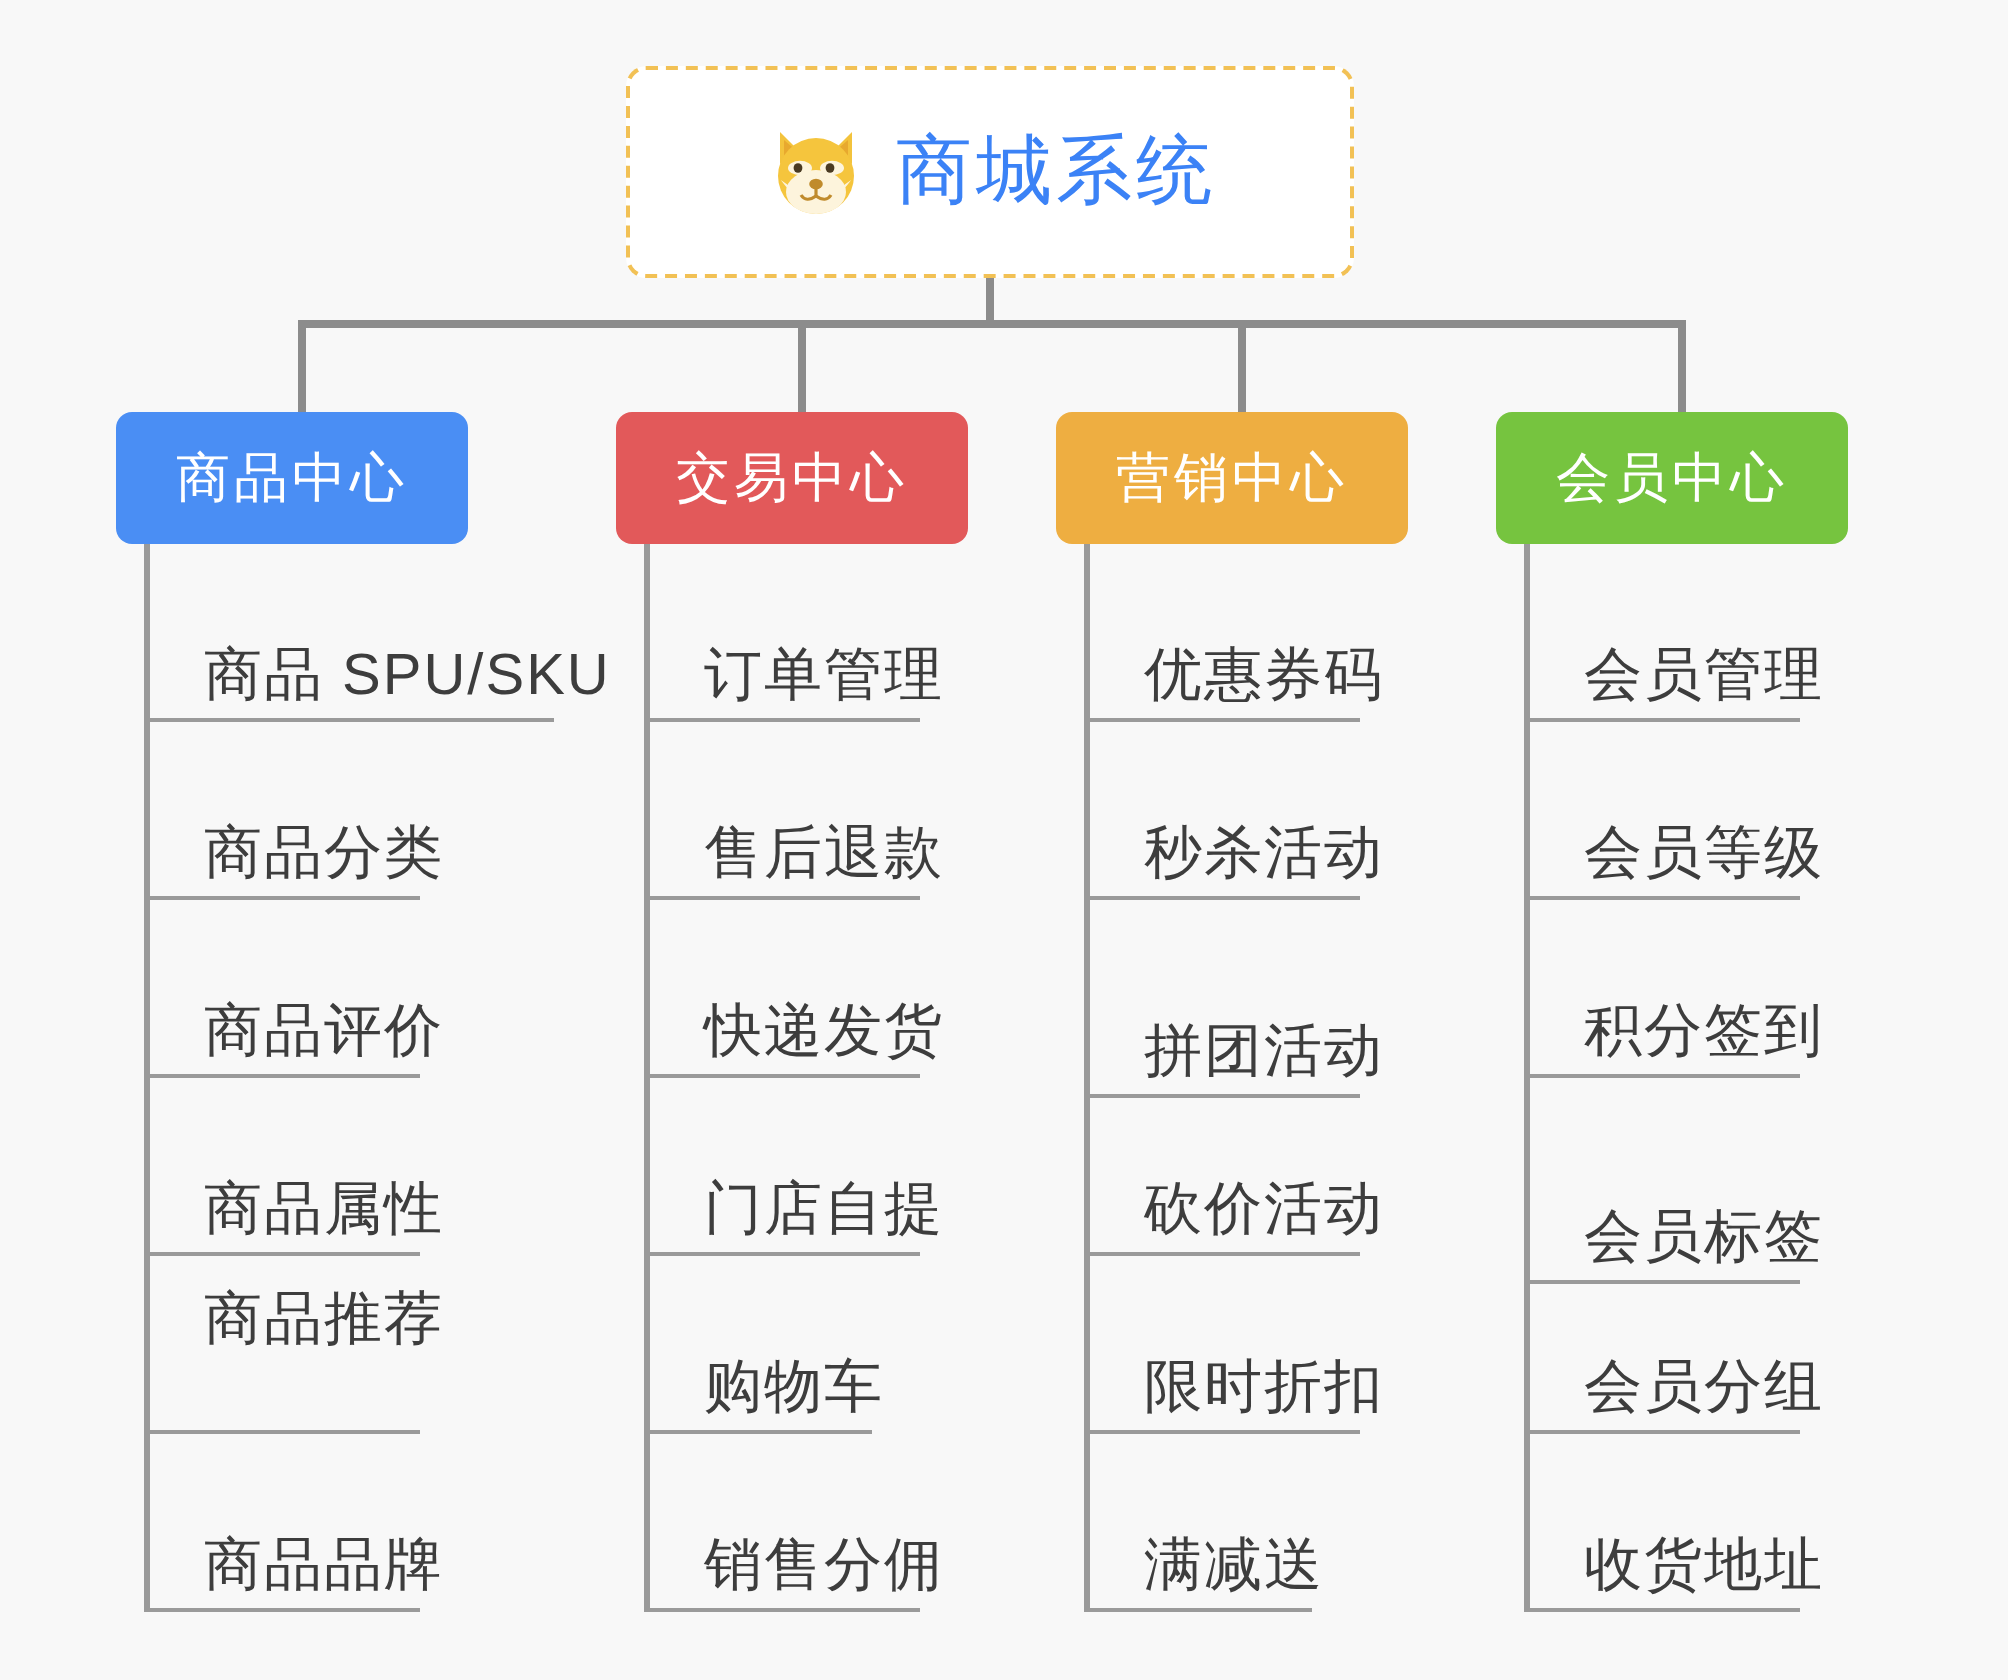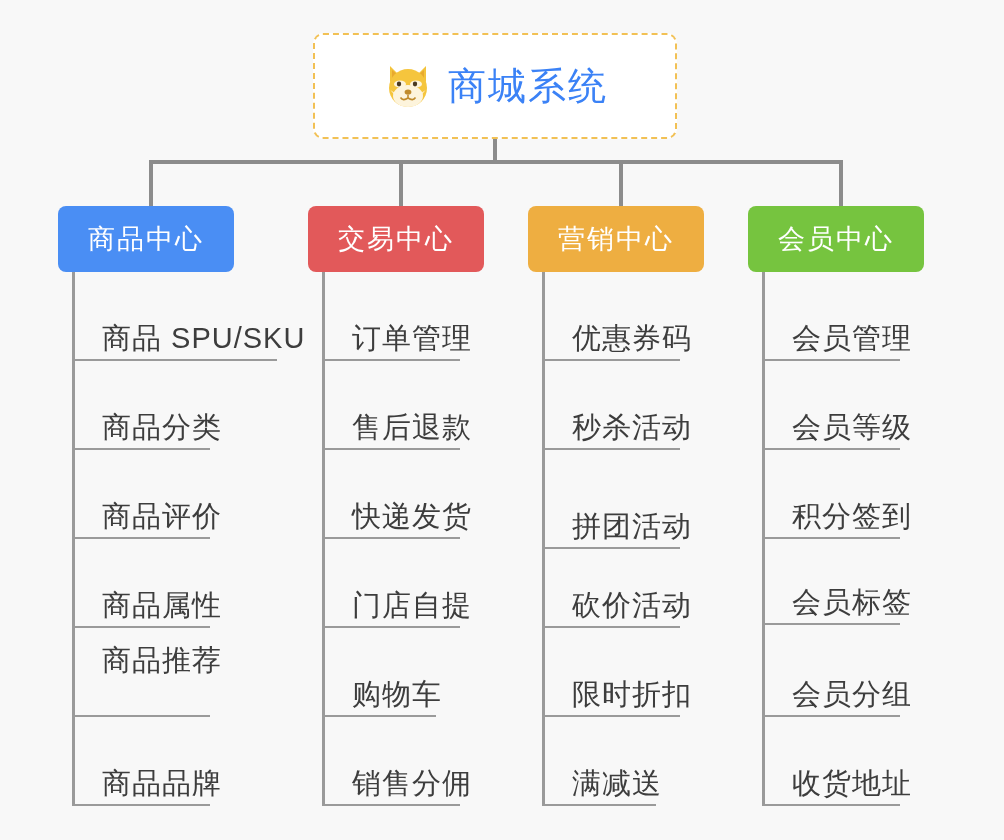--- a/index.html
+++ b/index.html
@@ -259,21 +259,21 @@
       <div class="leaf-rule" style="width: 138px;"></div>
     </div>
     <div class="leaf-item" style="top:89px;">
       <span class="leaf-text">会员等级</span>
       <div class="leaf-rule" style="width: 138px;"></div>
     </div>
     <div class="leaf-item" style="top:178px;">
       <span class="leaf-text">积分签到</span>
       <div class="leaf-rule" style="width: 138px;"></div>
     </div>
-    <div class="leaf-item" style="top:264px;">
+    <div class="leaf-item" style="top:281px;">
       <span class="leaf-text">会员标签</span>
       <div class="leaf-rule" style="width: 138px;"></div>
     </div>
     <div class="leaf-item" style="top:356px;">
       <span class="leaf-text">会员分组</span>
       <div class="leaf-rule" style="width: 138px;"></div>
     </div>
     <div class="leaf-item" style="top:445px;">
       <span class="leaf-text">收货地址</span>
       <div class="leaf-rule" style="width: 138px;"></div>

